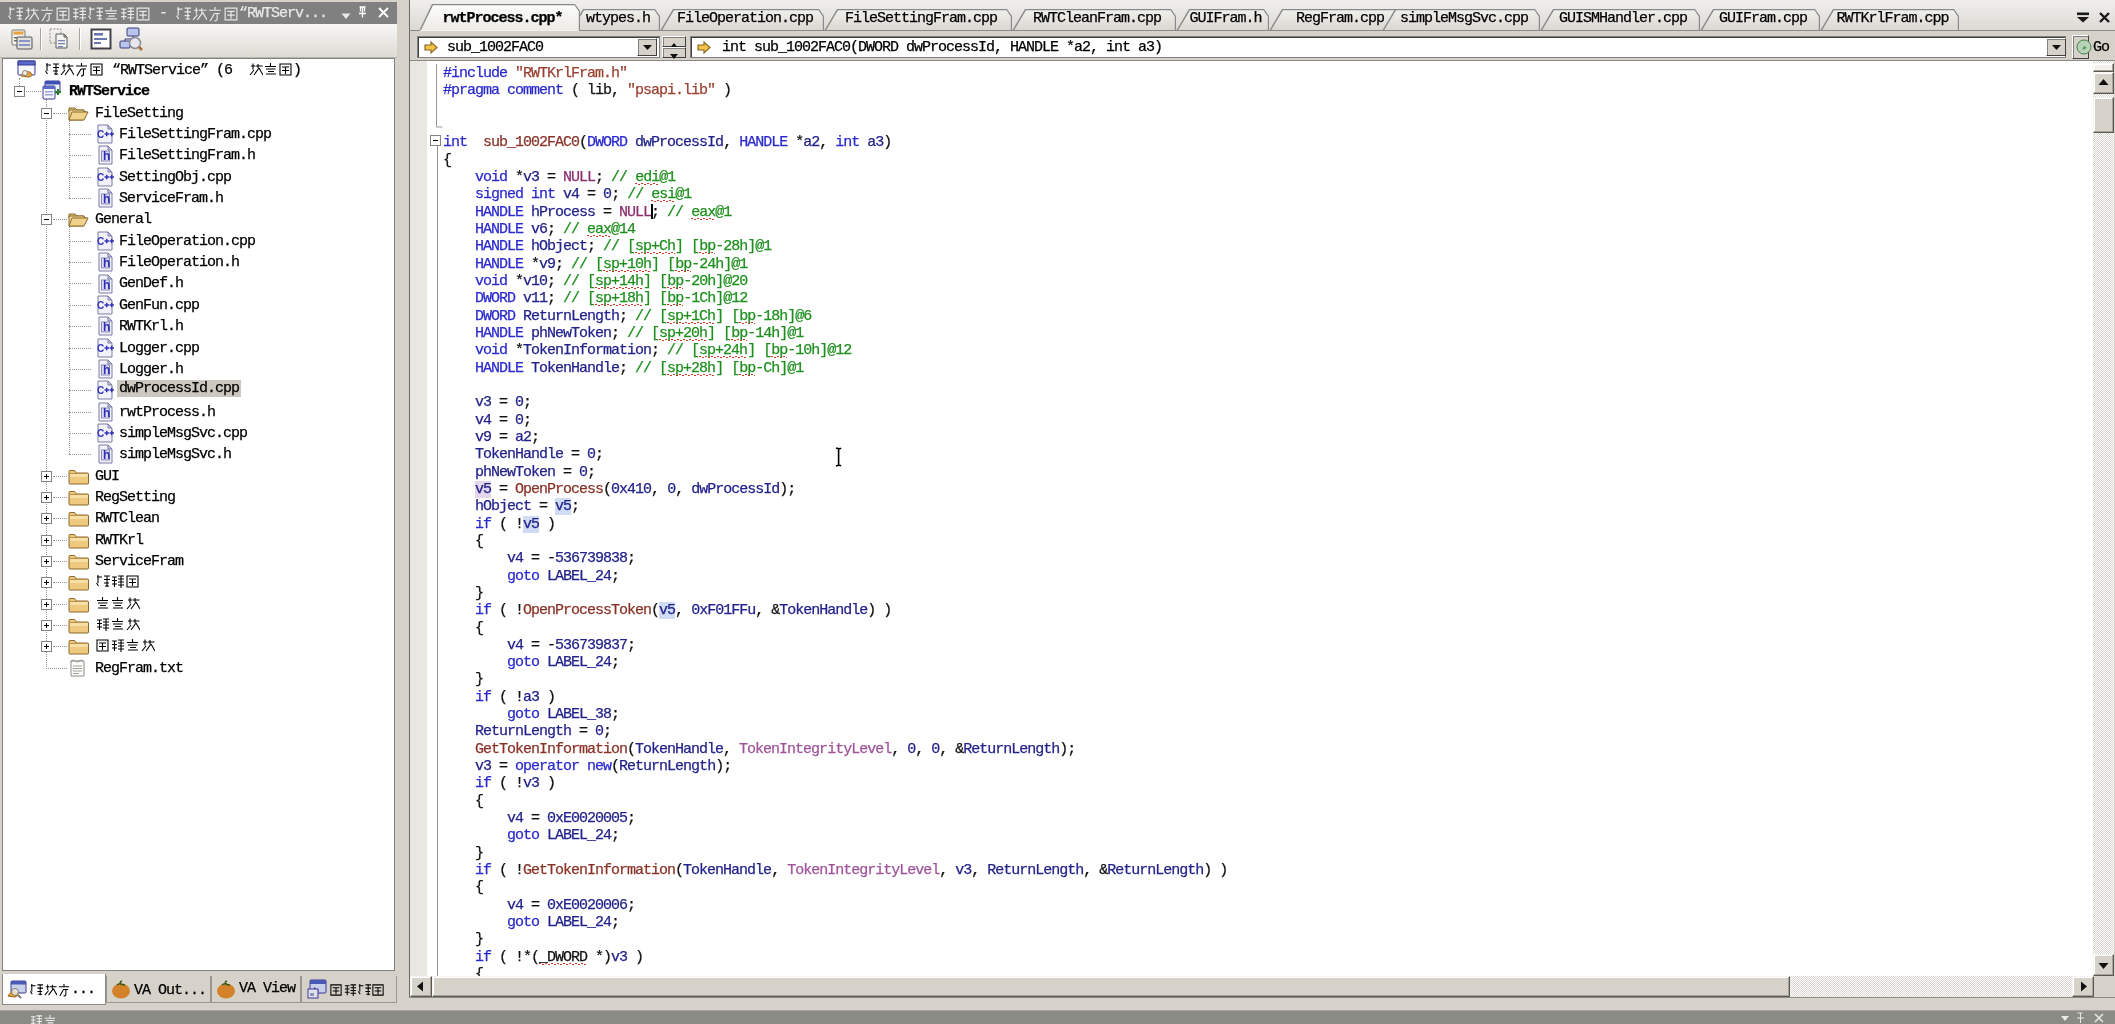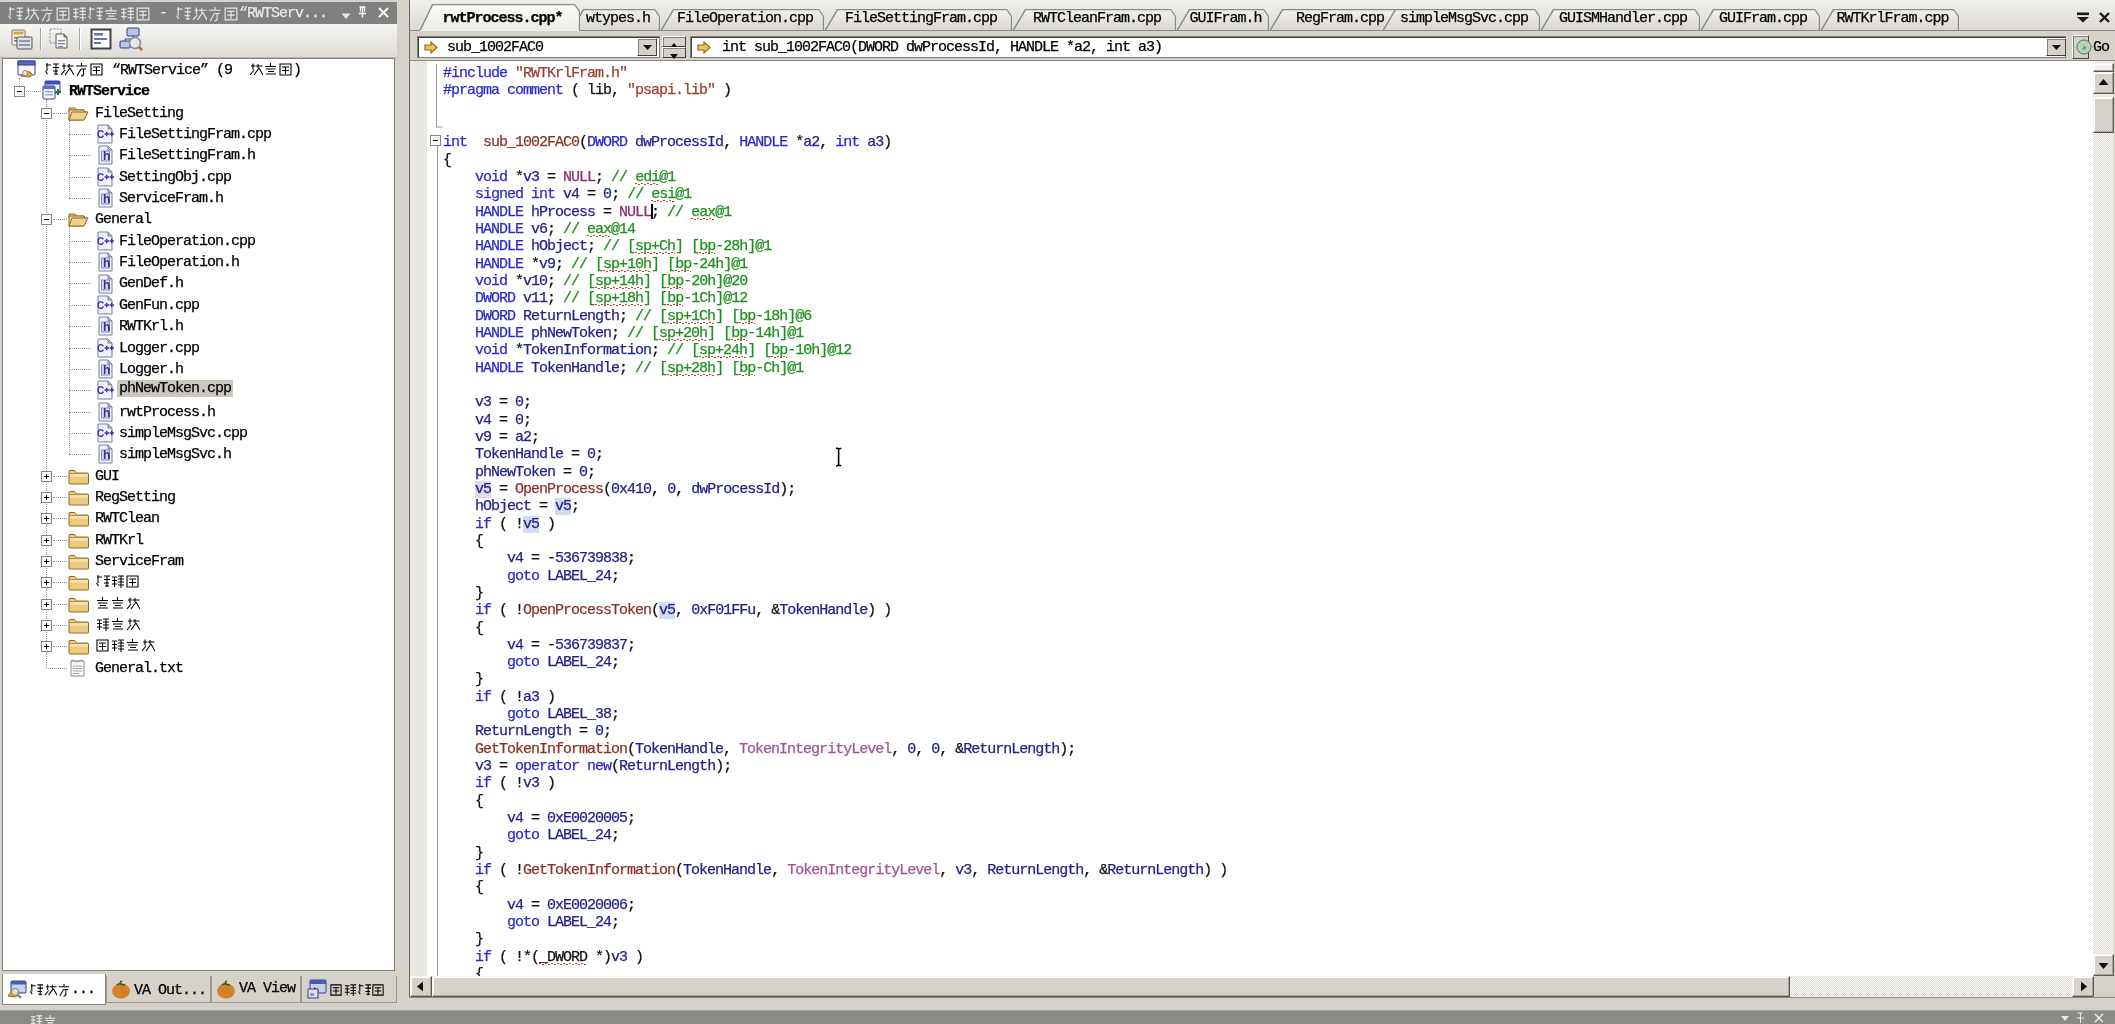--- a/index.html
+++ b/index.html
@@ -165,21 +165,21 @@
       <circle cx="8" cy="13" r="2.5" fill="#f4f0e8" stroke="#8a8a84"></circle>
     </svg>
 <div class="trow" style="top:1px;left:41px"><span class="txt"><span class="hz" style="width:15px;height:15px"><svg width="15" height="15" viewBox="0 0 15 15">
             <use href="#hz1"></use>
           </svg></span><span class="hz" style="width:15px;height:15px"><svg width="15" height="15" viewBox="0 0 15 15">
             <use href="#hz2"></use>
           </svg></span><span class="hz" style="width:15px;height:15px"><svg width="15" height="15" viewBox="0 0 15 15">
             <use href="#hz4"></use>
           </svg></span><span class="hz" style="width:15px;height:15px"><svg width="15" height="15" viewBox="0 0 15 15">
             <use href="#hz3"></use>
-          </svg></span><span style="vertical-align:1px"> “RWTService” (9  </span><span class="hz" style="width:15px;height:15px"><svg width="15" height="15" viewBox="0 0 15 15">
+          </svg></span><span style="vertical-align:1px"> “RWTService” (6  </span><span class="hz" style="width:15px;height:15px"><svg width="15" height="15" viewBox="0 0 15 15">
             <use href="#hz2"></use>
           </svg></span><span class="hz" style="width:15px;height:15px"><svg width="15" height="15" viewBox="0 0 15 15">
             <use href="#hz6"></use>
           </svg></span><span class="hz" style="width:15px;height:15px"><svg width="15" height="15" viewBox="0 0 15 15">
             <use href="#hz3"></use>
           </svg></span><span style="vertical-align:1px">)</span></span></div>
 <div class="pmbox" style="left:11px;top:27.35px">
       <i></i>
     </div>
 <div class="thline" style="left:23px;top:32px;width:15px"></div>
@@ -301,21 +301,21 @@
       <text x="8" y="15" font-family="Liberation Sans" font-weight="bold" font-size="12" fill="#2c2cb4">h</text>
     </svg>
 <div class="trow" style="top:300px;left:116px"><span class="txt" style="padding:0 2px;left:-2px"><span>Logger.h</span></span></div>
 <div class="thline" style="left:66px;top:331px;width:22px"></div>
 <svg class="abs" style="left:92px;top:321.25px" width="20" height="20">
       <path d="M3 1h10l4 4v14H3z" fill="#f2f2fa" stroke="#7a7aa8"></path>
       <path d="M13 1l4 4h-4z" fill="#c8c8e8" stroke="#7a7aa8"></path>
       <text x="2" y="13.5" font-family="Liberation Sans" font-weight="bold" font-size="10" fill="#3434b8">C</text>
       <path d="M9.5 10h4.5M11.7 7.8v4.4M14.5 10h4.5M16.7 7.8v4.4" stroke="#3434b8" stroke-width="1.5"></path>
     </svg>
-<div class="trow" style="top:321px;left:116px"><span class="txt" style="background:#ccc8c0;top:0;padding:2px 3px 4px 2px;padding:0 2px;left:-2px"><span>phNewToken.cpp</span></span></div>
+<div class="trow" style="top:321px;left:116px"><span class="txt" style="background:#ccc8c0;top:0;padding:2px 3px 4px 2px;padding:0 2px;left:-2px"><span>dwProcessId.cpp</span></span></div>
 <div class="thline" style="left:66px;top:353px;width:22px"></div>
 <svg class="abs" style="left:92px;top:342.6px" width="20" height="20">
       <path d="M4 1h9l4 4v14H4z" fill="#f2f2fa" stroke="#7a7aa8"></path>
       <path d="M13 1l4 4h-4z" fill="#c8c8e8" stroke="#7a7aa8"></path>
       <rect x="6.5" y="6" width="8" height="10" fill="#dcdcf2" stroke="#8a8ab8"></rect>
       <text x="8" y="15" font-family="Liberation Sans" font-weight="bold" font-size="12" fill="#2c2cb4">h</text>
     </svg>
 <div class="trow" style="top:343px;left:116px"><span class="txt" style="padding:0 2px;left:-2px"><span>rwtProcess.h</span></span></div>
 <div class="thline" style="left:66px;top:374px;width:22px"></div>
 <svg class="abs" style="left:92px;top:363.95000000000005px" width="20" height="20">
@@ -457,21 +457,21 @@
             <use href="#hz6"></use>
           </svg></span><span class="hz" style="width:15px;height:15px"><svg width="15" height="15" viewBox="0 0 15 15">
             <use href="#hz2"></use>
           </svg></span></span></div>
 <div class="thline" style="left:43px;top:609px;width:21px"></div>
 <svg class="abs" style="left:66px;top:598.8000000000001px" width="19" height="20">
       <path d="M2 3h13v15H2z" fill="#fcfcfa" stroke="#8a8a84"></path>
       <path d="M2 3q3-2 4 0t4 0 4 0" fill="#e8e8e4" stroke="#8a8a84"></path>
       <path d="M4 8h9M4 10.5h9M4 13h9M4 15.5h6" stroke="#a0a09a" stroke-width="1"></path>
     </svg>
-<div class="trow" style="top:599px;left:92px"><span class="txt" style="padding:0 2px;left:-2px"><span>General.txt</span></span></div>
+<div class="trow" style="top:599px;left:92px"><span class="txt" style="padding:0 2px;left:-2px"><span>RegFram.txt</span></span></div>
   </div>
 <div class="abs" id="lbottom">
     <div class="abs" style="left:2px;top:3px;width:104px;height:31px;background:#fff;border:1px solid #8a8a86;border-top:0;z-index:3">
       <svg class="abs" style="left:3px;top:6px" width="22" height="20">
         <rect x="5" y="1" width="15" height="12" rx="1" fill="#c8d0ea" stroke="#3a3a8a"></rect>
         <rect x="5" y="1" width="15" height="3.5" fill="#4a5ab4"></rect>
         <path d="M2 16c2-4 6-6 9-3 2 2 0 4-3 4z" fill="#e8a23c" stroke="#9a6a1a"></path>
         <circle cx="9" cy="12" r="3.5" fill="#f0ece2" fill-opacity="0.8" stroke="#7a7a74"></circle>
         <path d="M12 15l3 3" stroke="#7a7a74" stroke-width="2"></path>
       </svg>

